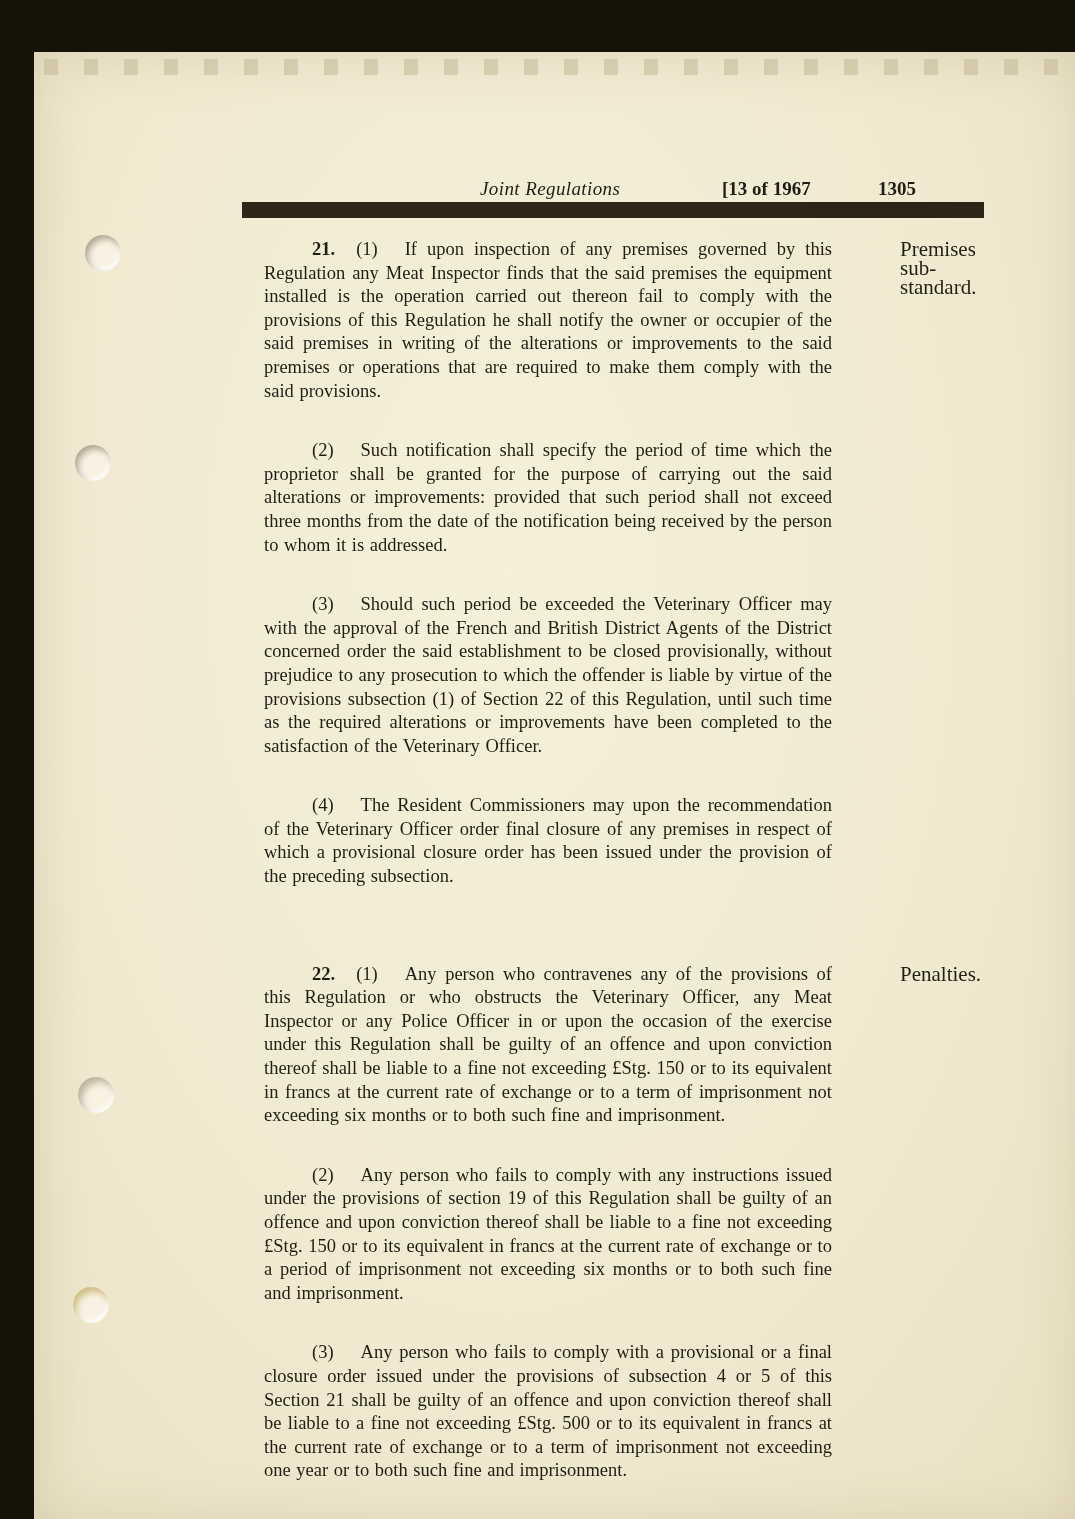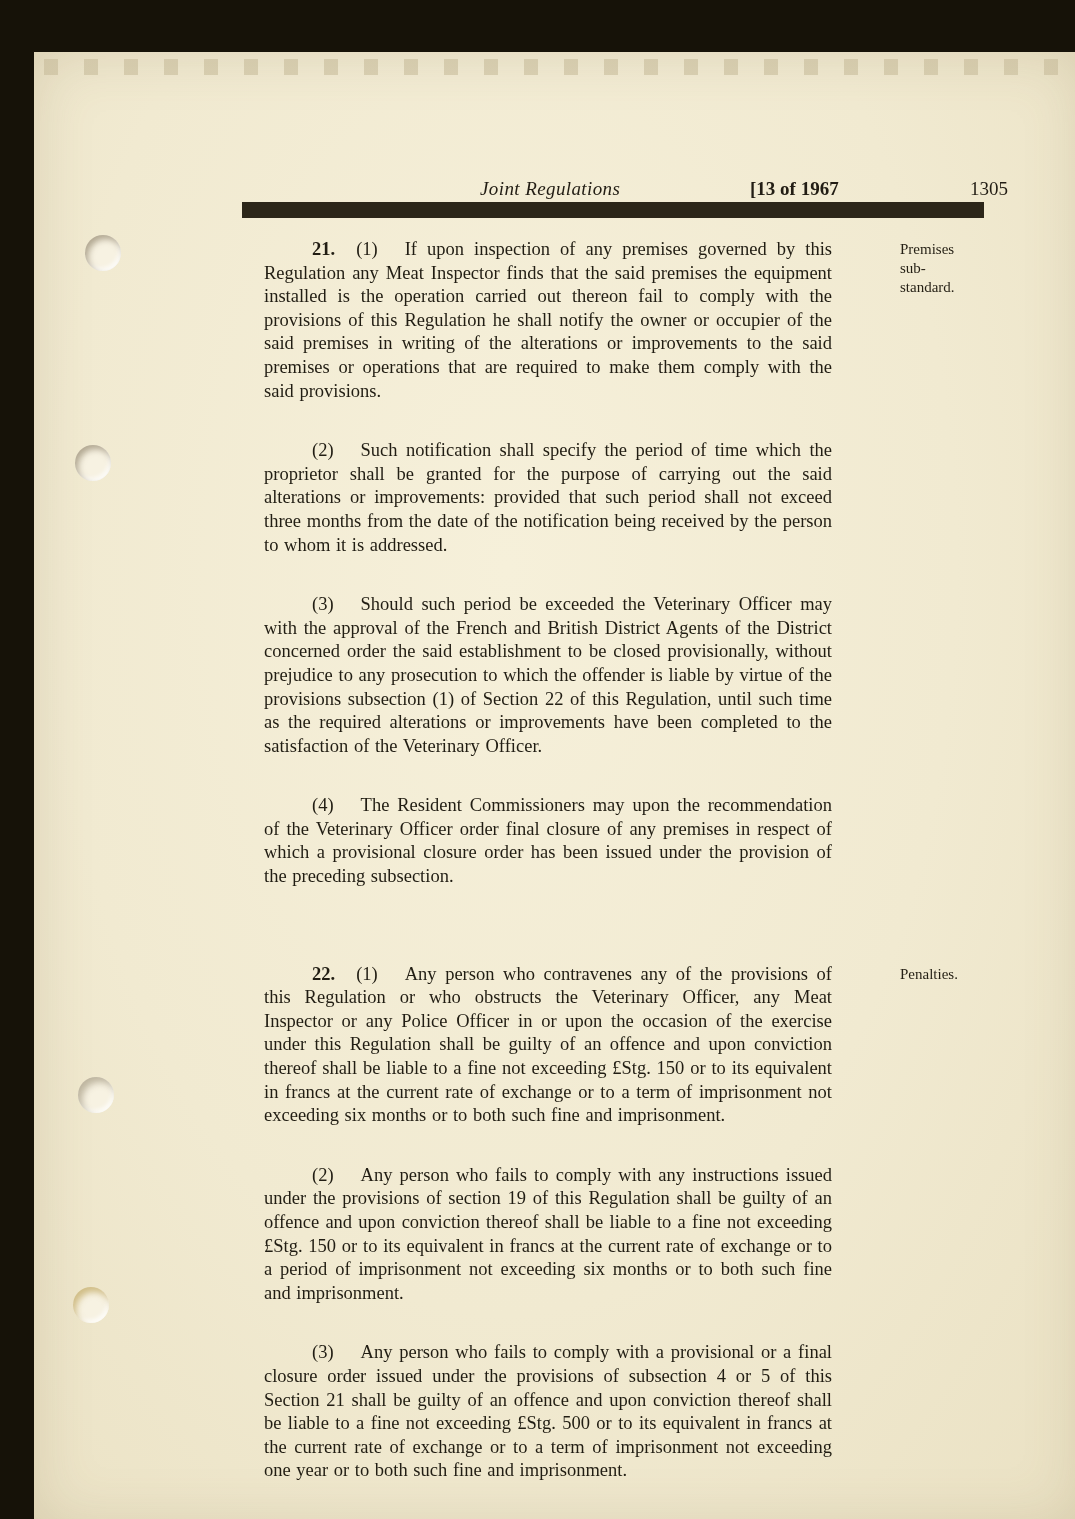--- a/index.html
+++ b/index.html
@@ -35,22 +35,22 @@
   }
   .hole.h1 { left:51px;  top:183px; }
   .hole.h2 { left:41px;  top:393px; }
   .hole.h3 { left:44px;  top:1025px; box-shadow:inset 4px 5px 7px rgba(120,106,78,.45), inset -2px -3px 4px rgba(255,255,255,.8); }
   .hole.h4 { left:39px;  top:1235px; box-shadow:inset 3px 5px 6px rgba(176,146,58,.55), inset -2px -3px 4px rgba(255,255,255,.85); }
 
   
   .header { position:absolute; top:110px; left:0; width:100%; height:30px;
             font-size:19px; color:#221d14; }
   .h-title { position:absolute; left:438px; font-style:italic; letter-spacing:.4px; }
-  .h-ref   { position:absolute; left:708px; font-weight:bold; }
-  .h-page  { position:absolute; left:928px; }
+  .h-ref   { position:absolute; left:680px; font-weight:bold; }
+  .h-page  { position:absolute; left:836px;font-weight:bold; }
 
   .rule {
     position:absolute; top:150px; left:208px; width:742px; height:2px;
     background:#2c2619;
   }
 
   
   .content {
     position:absolute; top:170px; left:214px; width:600px;
     color:#211d13;
@@ -65,21 +65,21 @@
     word-spacing:1px;
   }
   .para.gap-lg { margin-top:58px; }
   .lead { font-weight:bold; margin-right:5px; }
   .lead:empty { display:none; margin:0; }
   .num  { margin-right:11px; }
 
   
   .mnote {
     position:absolute; left:636px; top:2px; width:112px;
-    font-size:15px; line-height:19px;
+    font-size:21px; line-height:19px;
     text-indent:0; text-align:left;
     white-space:pre-line;
     color:#241f14;
   }
   .mnote:empty { display:none; }
 
   
   .watermark {
     position:absolute; right:12px; bottom:6px;
     font-family:"Liberation Sans", sans-serif;

